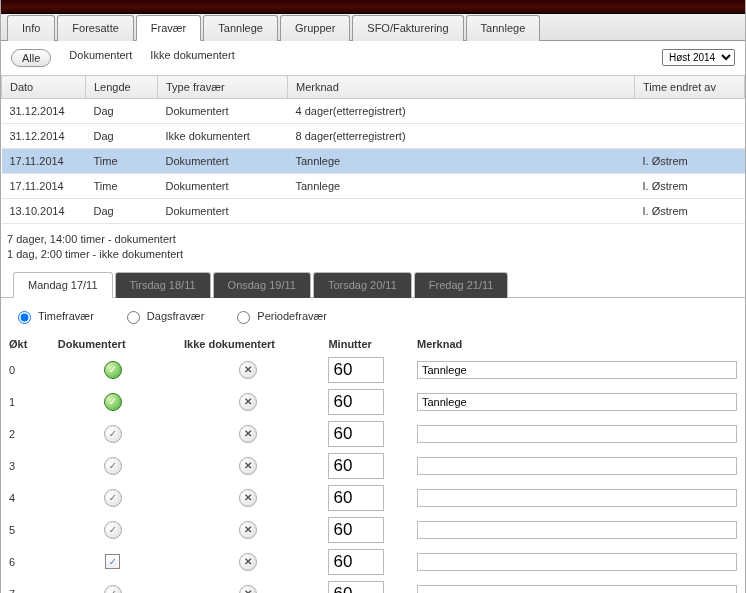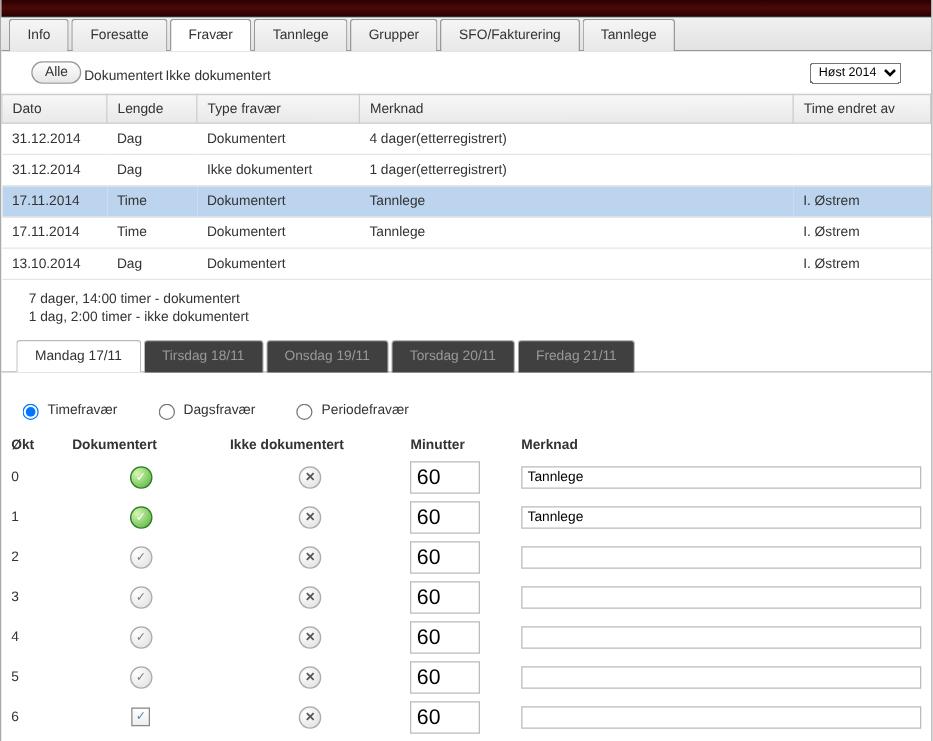--- a/index.html
+++ b/index.html
@@ -35,23 +35,23 @@
   position: relative;
   top: 1px;
 }
 .tab.active {
   background: #fff;
   border-bottom: 1px solid #fff;
   font-weight: normal;
 }
 .filterbar {
   display: flex;
-  align-items: flex-end;
-  padding: 8px 24px;
-  gap: 2px;
+  align-items: flex-start;
+  padding: 8px 10px;
+  gap: 18px;
 }
 .pill {
   padding: 2px 10px;
   border: 1px solid #999;
   border-radius: 10px;
   background: linear-gradient(#fefefe, #e6e6e6);
   cursor: pointer;
 }
 .filter-link { cursor: pointer; }
 .spacer { flex: 1; }
@@ -71,21 +71,21 @@
   font-weight: normal;
 }
 table.grid td {
   border-bottom: 1px solid #e5e5e5;
   padding: 6px 8px;
 }
 table.grid tr.sel td {
   background: #bcd4ee;
 }
 .summary {
-  padding: 8px 22px;
+  padding: 8px 6px;
   line-height: 1.4;
 }
 .daytabs {
   display: flex;
   border-bottom: 1px solid #bbb;
   padding-left: 12px;
   text-align: center;
 }
 .daytab {
   padding: 6px 14px;
@@ -103,21 +103,21 @@
   background: #fff;
   color: #333;
   border-bottom: 1px solid #fff;
 }
 .radios {
   display: flex;
   gap: 28px;
   padding: 10px 12px;
   align-items: center;
 }
-.radios label { display: flex; align-items: center; gap: 4px; cursor: pointer; margin-top: 12px; }
+.radios label { display: flex; align-items: center; gap: 4px; cursor: pointer; }
 .okt-table {
   width: 100%;
   border-collapse: collapse;
 }
 .okt-table th {
   text-align: left;
   padding: 4px 8px;
   font-weight: bold;
 }
 .okt-table td {
@@ -206,21 +206,21 @@
         <td>31.12.2014</td>
         <td>Dag</td>
         <td>Dokumentert</td>
         <td>4 dager(etterregistrert)</td>
         <td></td>
       </tr>
       <tr>
         <td>31.12.2014</td>
         <td>Dag</td>
         <td>Ikke dokumentert</td>
-        <td>1 dager(etterregistrert)</td>
+        <td>8 dager(etterregistrert)</td>
         <td></td>
       </tr>
       <tr class="sel">
         <td>17.11.2014</td>
         <td>Time</td>
         <td>Dokumentert</td>
         <td>Tannlege</td>
         <td>I. Østrem</td>
       </tr>
       <tr>

